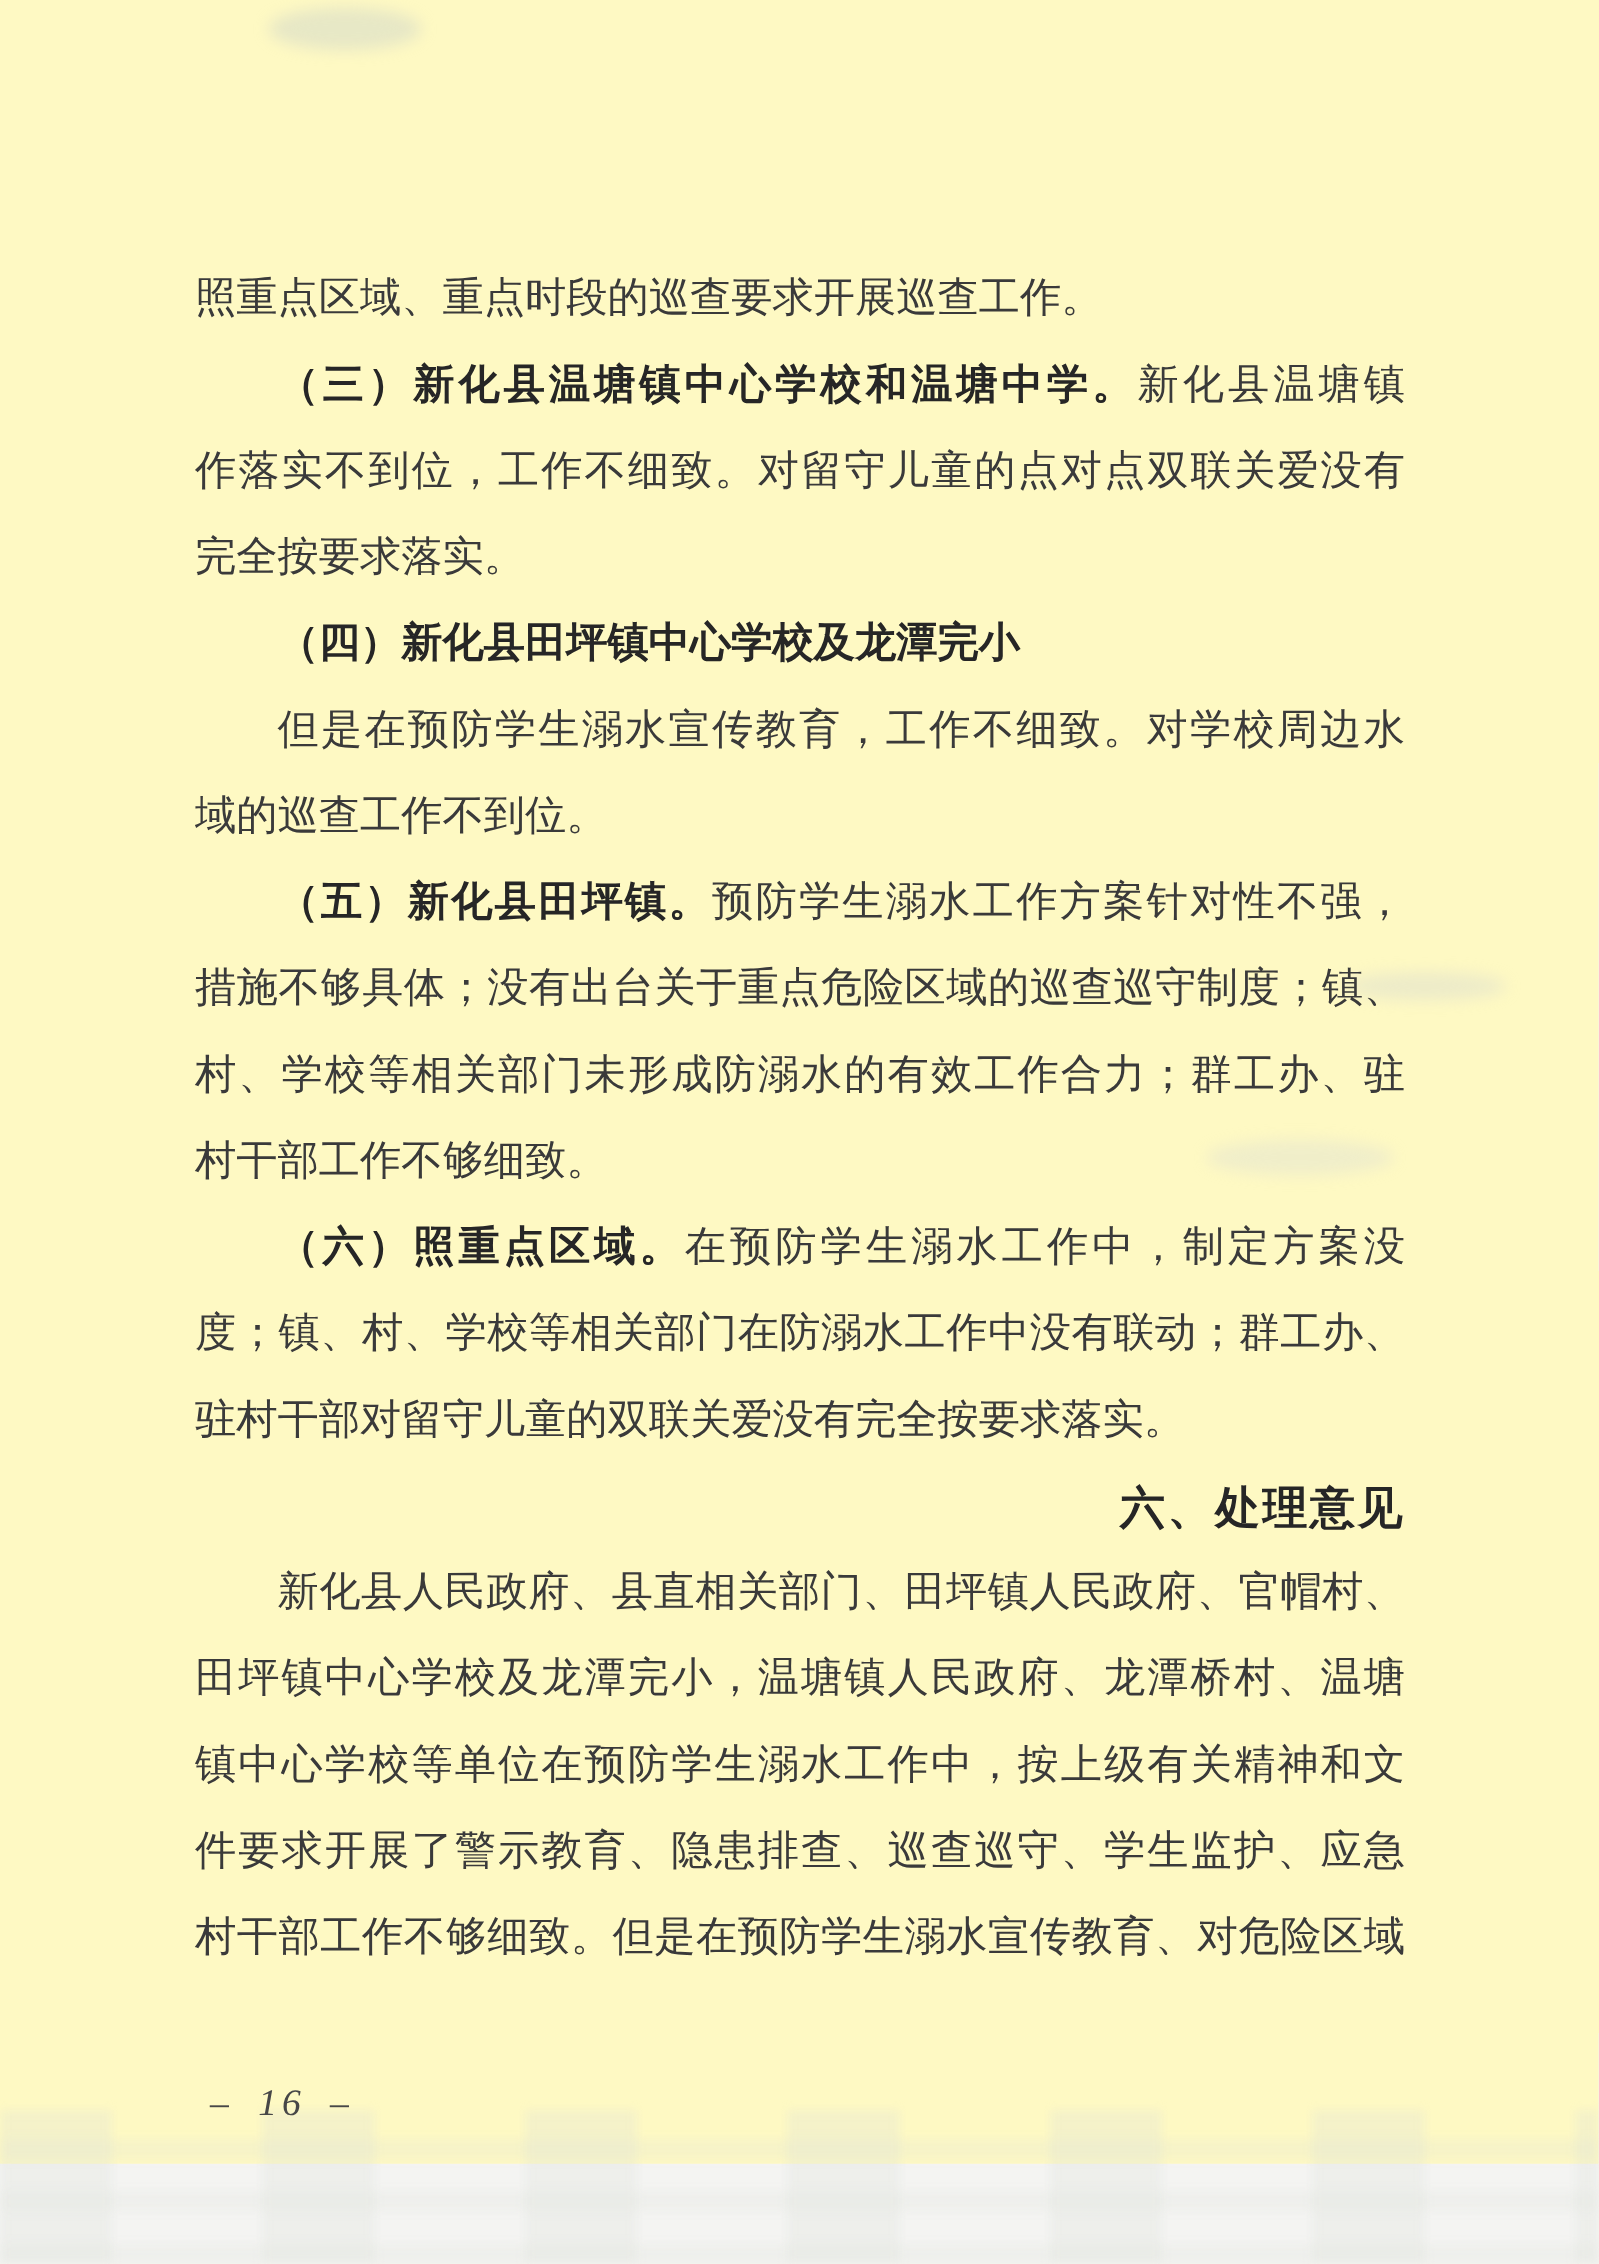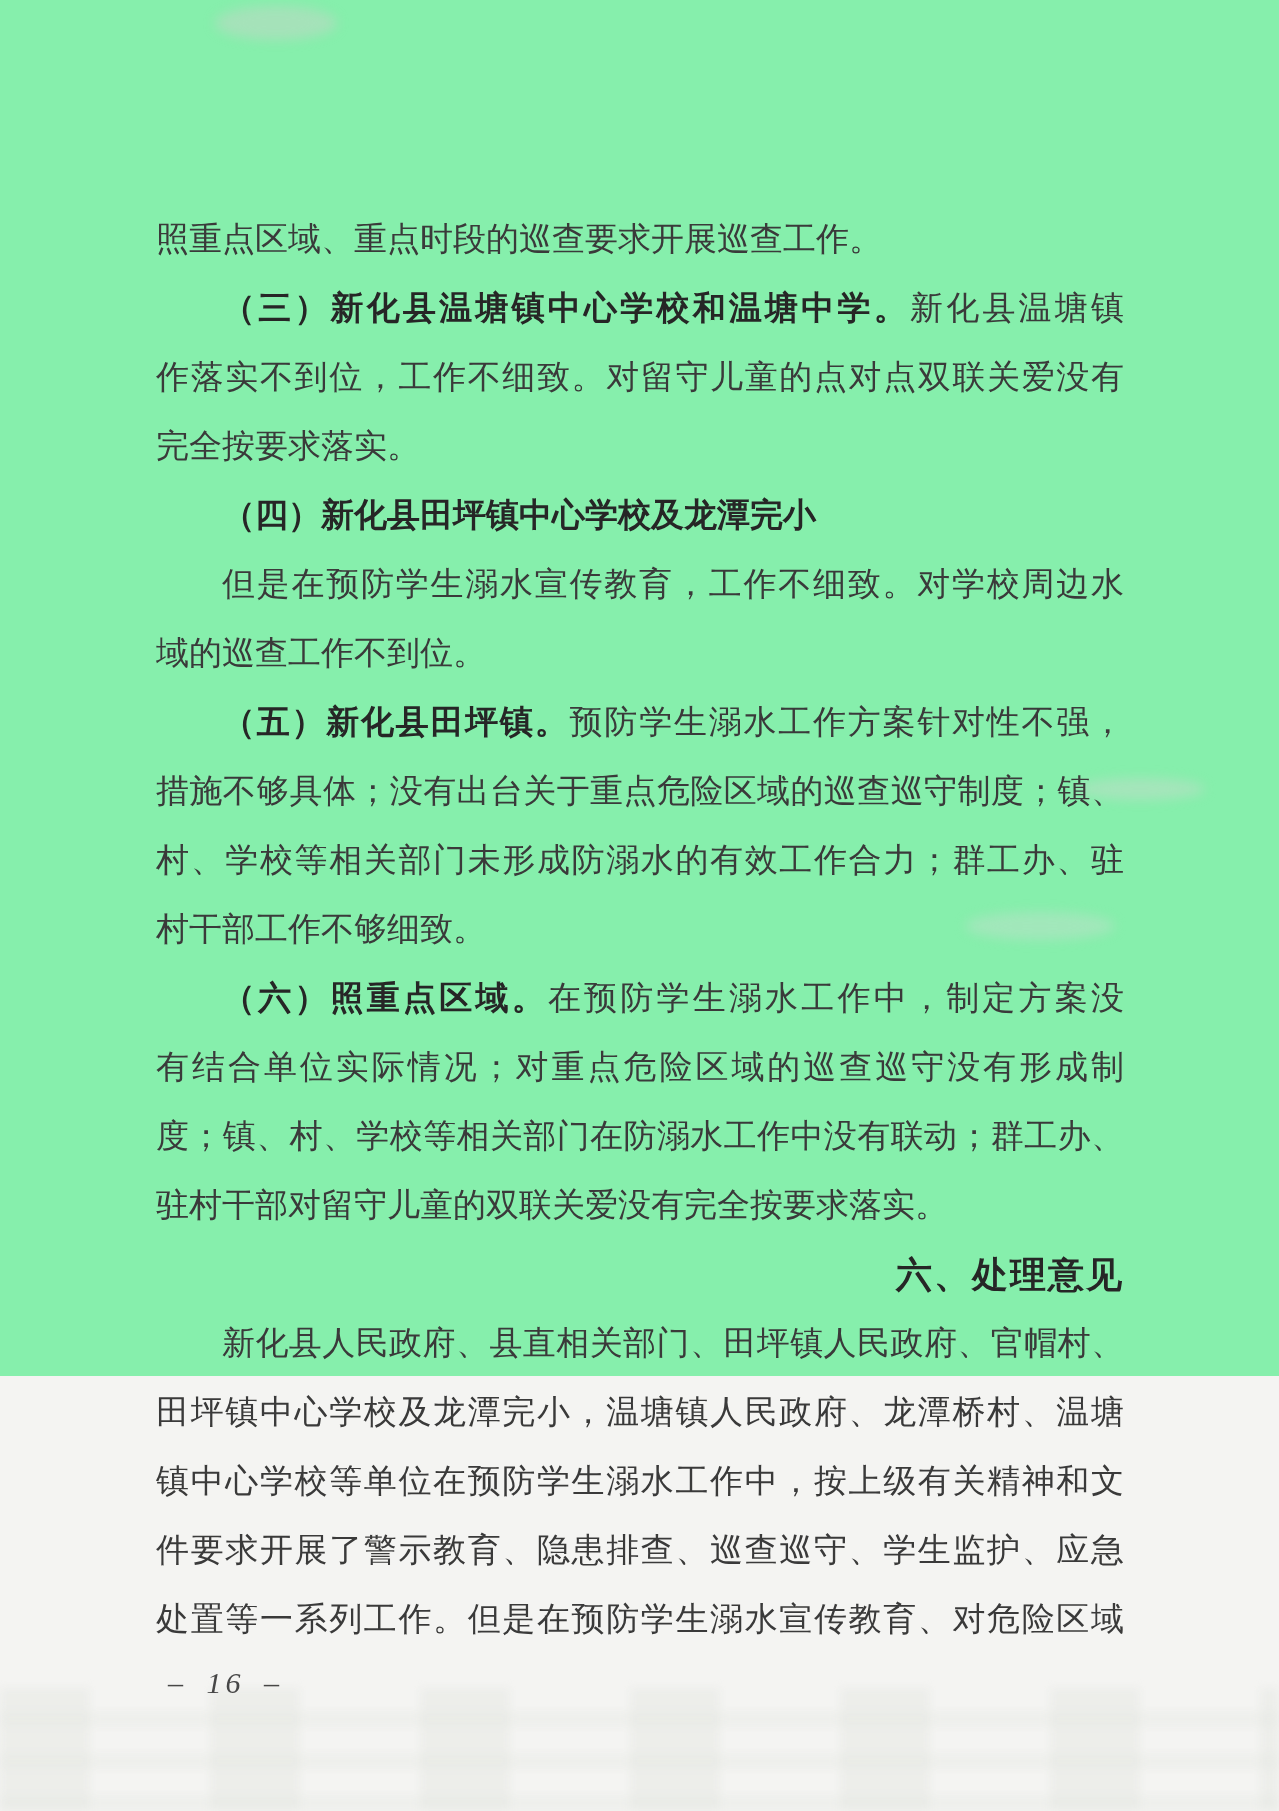--- a/index.html
+++ b/index.html
@@ -6,22 +6,22 @@
     margin: 0;
     padding: 0;
     width: 1279px;
     height: 1811px;
     overflow: hidden;
     background: #f4f4f2;
   }
   #page {
     position: relative;
     width: 1279px;
-    height: 1376px;
-    background: #86efac;
+    height: 1731px;
+    background: #fef9c3;
     font-family: "Liberation Serif", "DejaVu Serif", serif;
   }
   #doc-body {
     position: absolute;
     left: 156px;
     top: 205px;
     width: 968px;
   }
   .line {
     height: 69px;
@@ -101,25 +101,24 @@
       <div class="line justify"><span class="seg-r">作落实不到位，工作不细致。对留守儿童的点对点双联关爱没有</span></div>
       <div class="line"><span class="seg-r">完全按要求落实。</span></div>
       <div class="line indent"><span class="seg-b">（四）新化县田坪镇中心学校及龙潭完小</span></div>
       <div class="line indent justify"><span class="seg-r">但是在预防学生溺水宣传教育，工作不细致。对学校周边水</span></div>
       <div class="line"><span class="seg-r">域的巡查工作不到位。</span></div>
       <div class="line indent justify"><span class="seg-b">（五）新化县田坪镇。</span><span class="seg-r">预防学生溺水工作方案针对性不强，</span></div>
       <div class="line justify"><span class="seg-r">措施不够具体；没有出台关于重点危险区域的巡查巡守制度；镇、</span></div>
       <div class="line justify"><span class="seg-r">村、学校等相关部门未形成防溺水的有效工作合力；群工办、驻</span></div>
       <div class="line"><span class="seg-r">村干部工作不够细致。</span></div>
       <div class="line indent justify"><span class="seg-b">（六）照重点区域。</span><span class="seg-r">在预防学生溺水工作中，制定方案没</span></div>
-      <div class="line justify"><span class="seg-r">有结合单位实际情况；对重点危险区域的巡查巡守没有形成制</span></div>
       <div class="line justify"><span class="seg-r">度；镇、村、学校等相关部门在防溺水工作中没有联动；群工办、</span></div>
       <div class="line"><span class="seg-r">驻村干部对留守儿童的双联关爱没有完全按要求落实。</span></div>
       <div class="line heading indent"><span class="seg-b">六、处理意见</span></div>
       <div class="line indent justify"><span class="seg-r">新化县人民政府、县直相关部门、田坪镇人民政府、官帽村、</span></div>
       <div class="line justify"><span class="seg-r">田坪镇中心学校及龙潭完小，温塘镇人民政府、龙潭桥村、温塘</span></div>
       <div class="line justify"><span class="seg-r">镇中心学校等单位在预防学生溺水工作中，按上级有关精神和文</span></div>
       <div class="line justify"><span class="seg-r">件要求开展了警示教育、隐患排查、巡查巡守、学生监护、应急</span></div>
-      <div class="line justify"><span class="seg-r">处置等一系列工作。但是在预防学生溺水宣传教育、对危险区域</span></div>
+      <div class="line justify"><span class="seg-r">村干部工作不够细致。但是在预防学生溺水宣传教育、对危险区域</span></div>
     </div>
 
   <div id="page-footer">– 16 –</div>
 </div>
 
 </body></html>

